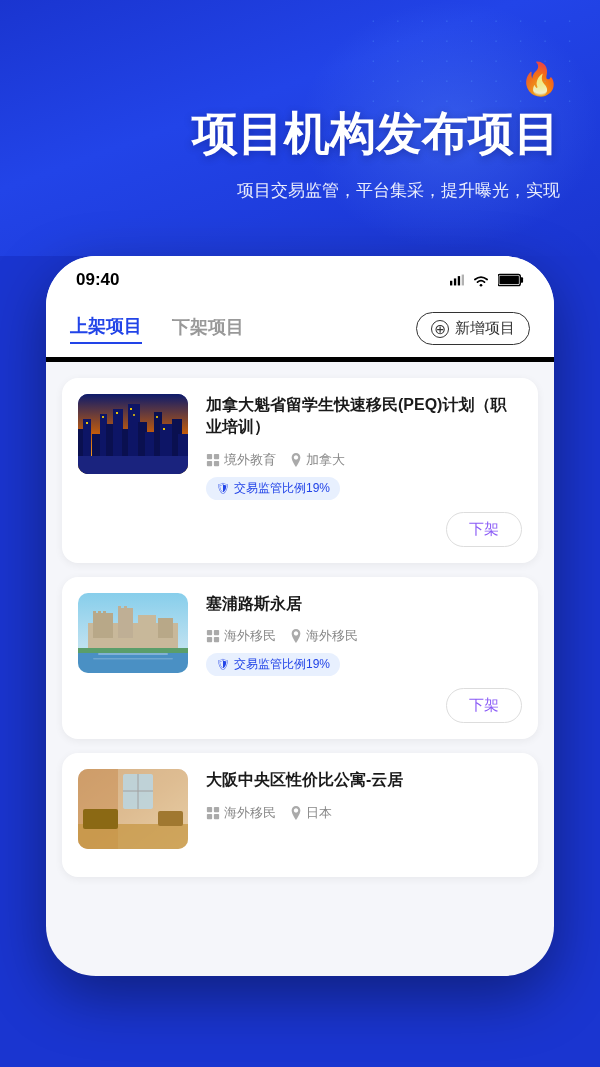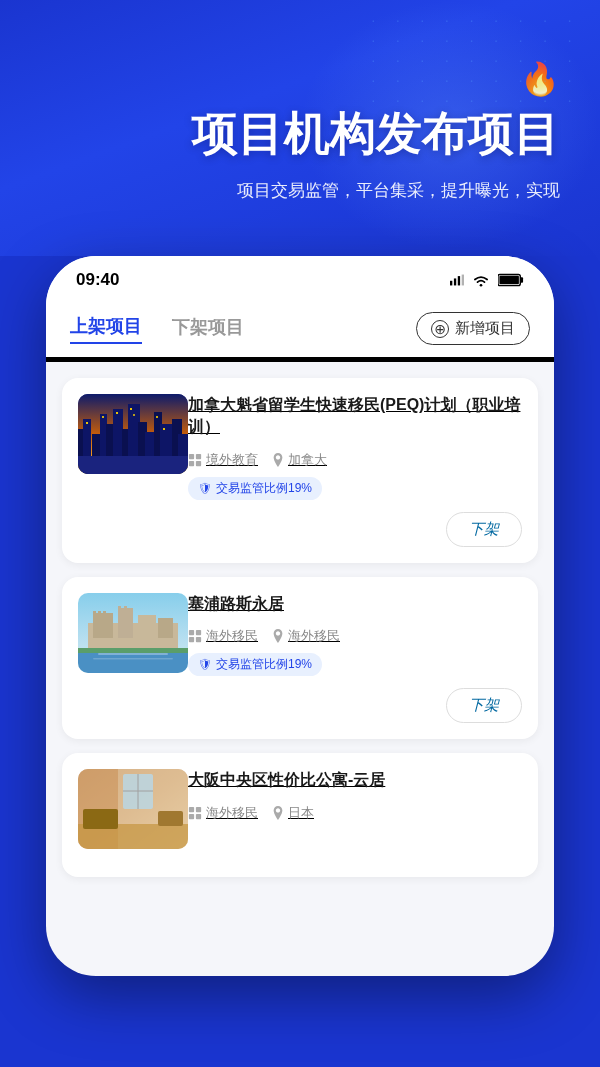--- a/index.html
+++ b/index.html
@@ -151,23 +151,22 @@
     }
 
     .project-card {
       background: #fff;
       border-radius: 16px;
       padding: 16px;
       box-shadow: 0 2px 8px rgba(0,0,0,0.06);
     }
     .project-card-inner {
       display: flex;
-      gap: 0;
+      gap: 18px;
       margin-bottom: 12px;
-      text-decoration: underline;
     }
     .project-image {
       width: 110px;
       height: 80px;
       border-radius: 10px;
       overflow: hidden;
       flex-shrink: 0;
     }
     
     .img-city-night {
@@ -226,24 +225,23 @@
     }
     .card-footer {
       display: flex;
       justify-content: flex-end;
     }
     .shelf-btn {
       border: 1.5px solid #ddd;
       border-radius: 20px;
       padding: 7px 22px;
       font-size: 15px;
-      color: #0369a1;
+      color: #8b5cf6;
       background: #fff;
       cursor: pointer;
-      font-style: italic;
     }
 
     
     .svg-grid {
       display: inline-block;
       width: 14px;
       height: 14px;
       vertical-align: middle;
     }
     .svg-location {

